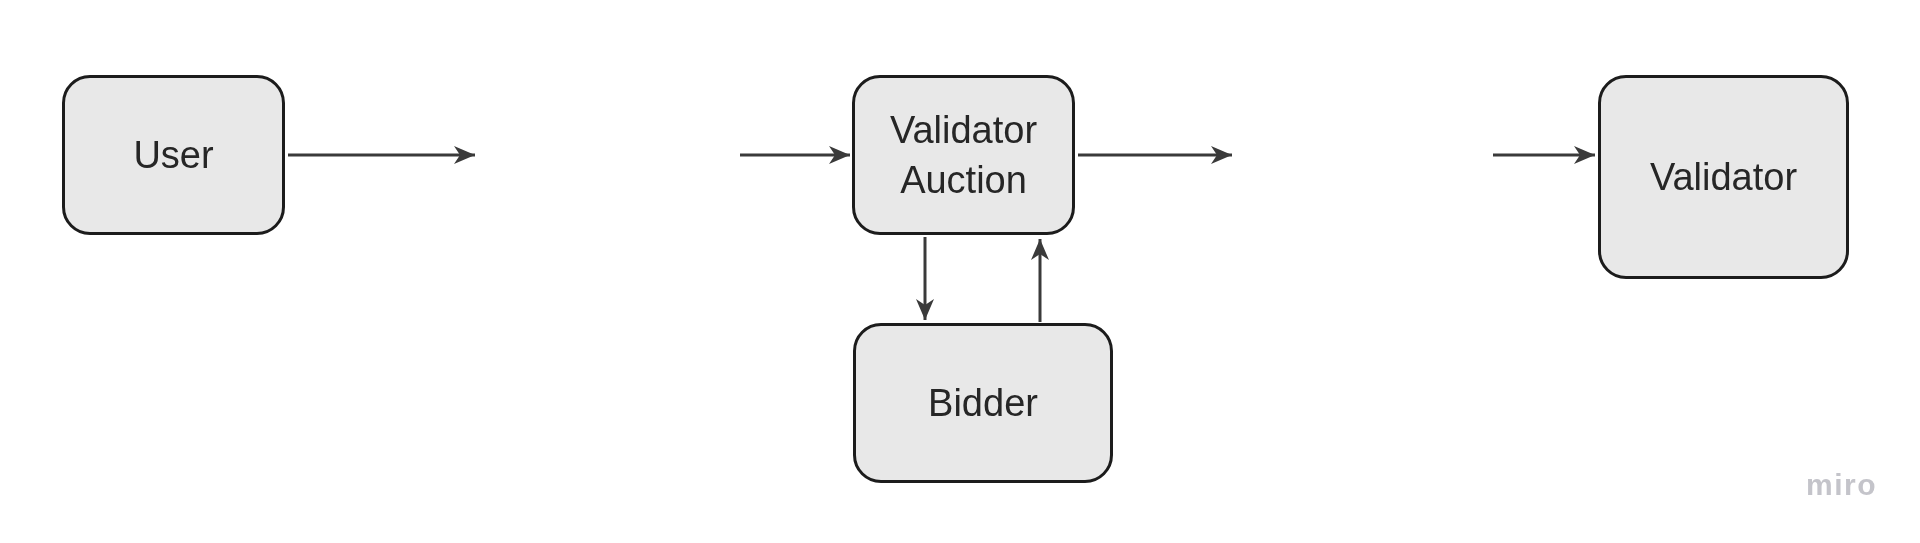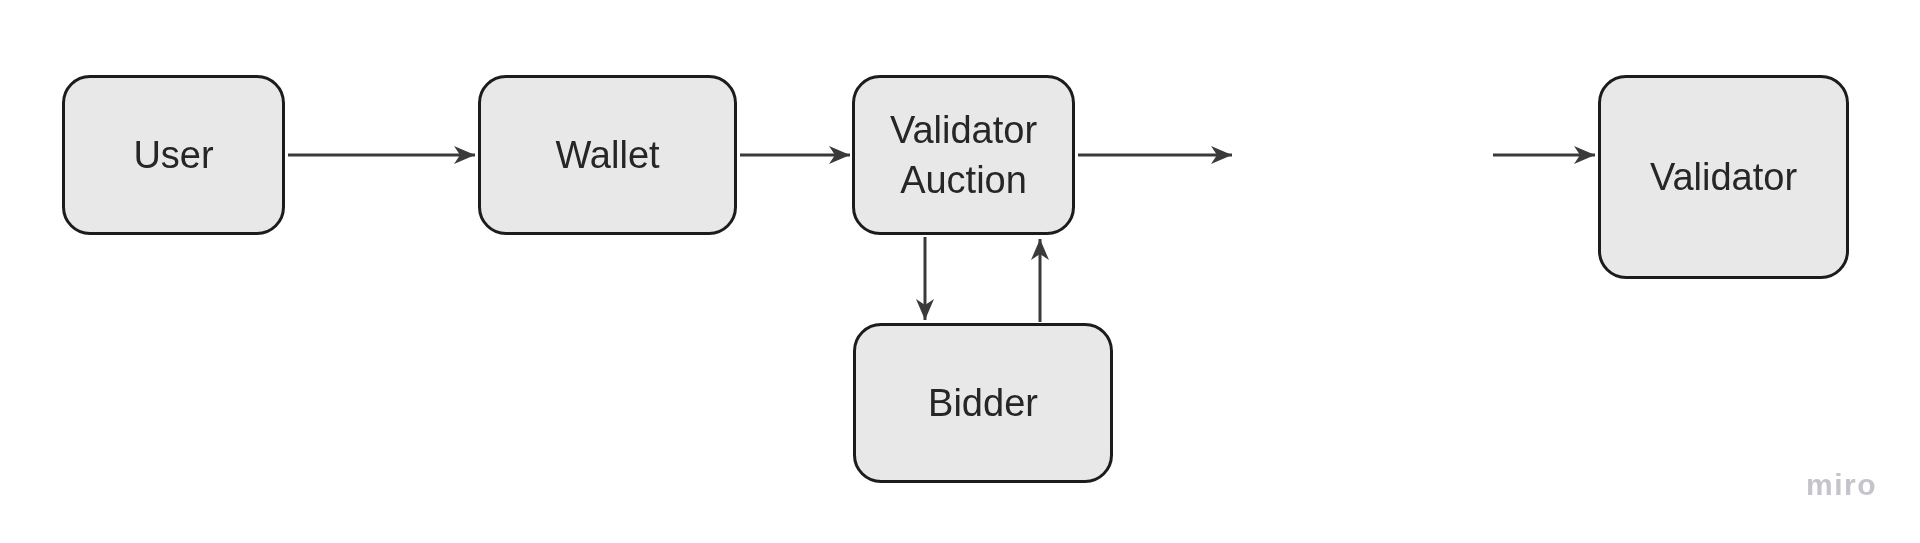--- a/index.html
+++ b/index.html
@@ -73,23 +73,20 @@
     <path d="M1078,155 L1232,155" stroke="#3a3a3a" stroke-width="3" fill="none" marker-end="url(#arrowhead)"></path>
     <path d="M1493,155 L1595,155" stroke="#3a3a3a" stroke-width="3" fill="none" marker-end="url(#arrowhead)"></path>
     <path d="M925,237 L925,320" stroke="#3a3a3a" stroke-width="3" fill="none" marker-end="url(#arrowhead)"></path>
     <path d="M1040,322 L1040,239" stroke="#3a3a3a" stroke-width="3" fill="none" marker-end="url(#arrowhead)"></path>
   </svg>
 
   <div class="node n-user">
     <span class="node-label">User</span>
   </div>
 
-  <div class="node n-wallet">
-    <span class="node-label">Wallet</span>
-  </div>
 
   <div class="node n-orderflow">
     <span class="node-label">Validator Auction</span>
   </div>
 
 
   <div class="node n-validator">
     <span class="node-label">Validator</span>
   </div>
 

